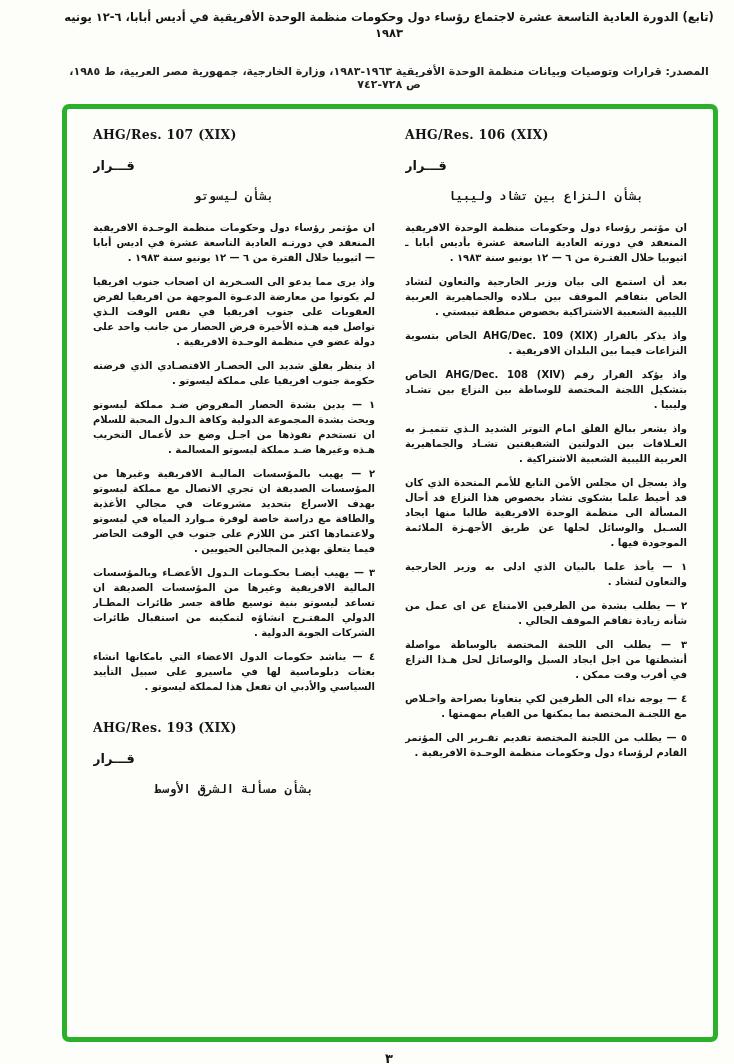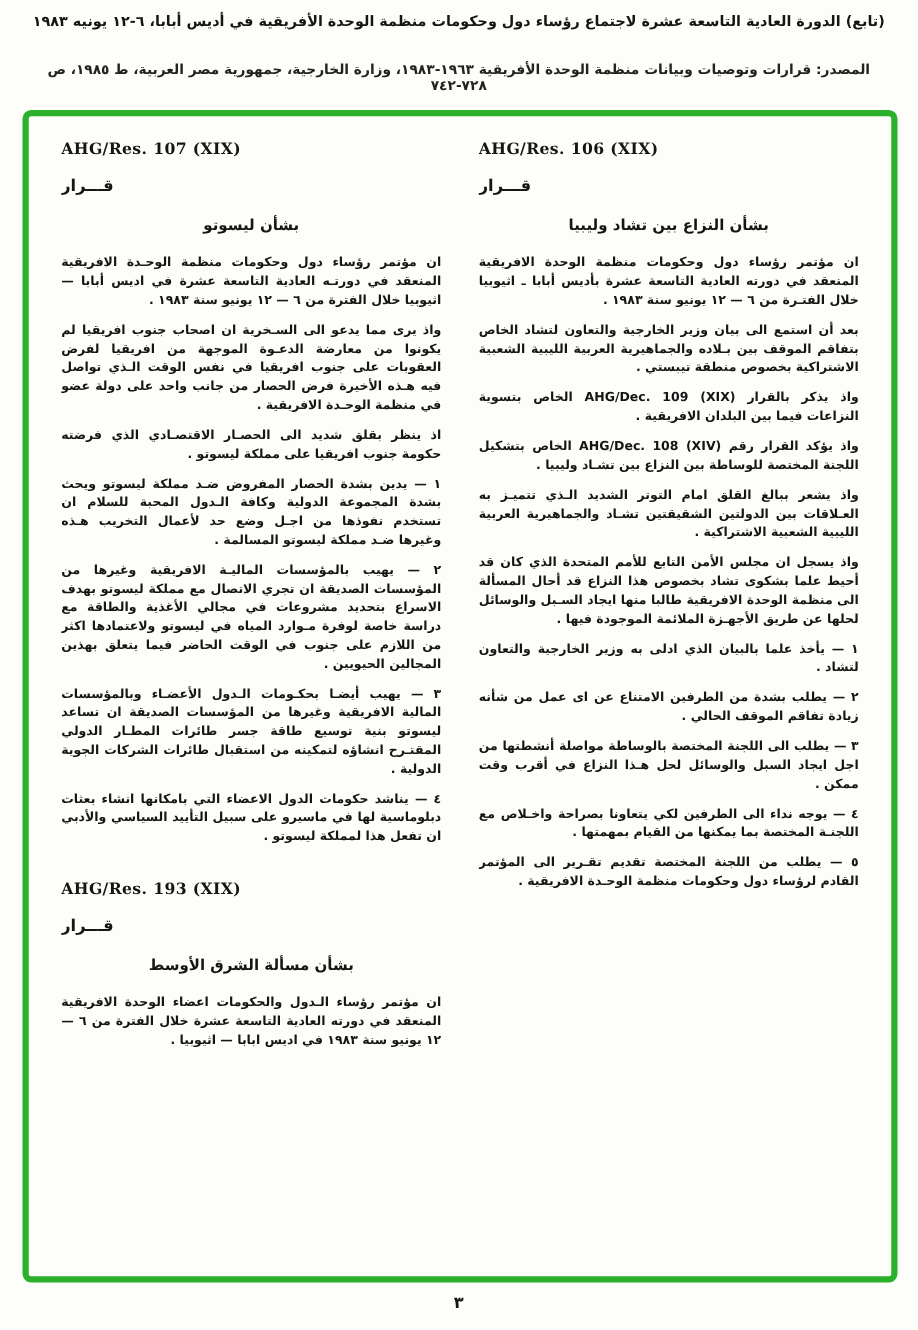--- a/index.html
+++ b/index.html
@@ -6,20 +6,21 @@
   html, body { margin: 0; padding: 0; background: #ffffff; }
   .page {
     width: 734px;
     height: 1064px;
     margin: 0 auto;
     background: #fdfdfa;
     font-family: "DejaVu Sans", sans-serif;
     color: #151515;
     position: relative;
     overflow: hidden;
+    padding-left: 44px;
   }
   .header {
     direction: rtl;
     text-align: center;
     padding: 9px 18px 0 18px;
   }
   .header .line1 {
     font-weight: bold;
     font-size: 11.5px;
     line-height: 1.4;
@@ -62,20 +63,21 @@
     font-size: 13px;
     margin: 4px 0 16px 0;
     letter-spacing: 1px;
   }
   .ressubject {
     direction: rtl;
     text-align: center;
     font-weight: bold;
     font-size: 12px;
     margin: 0 0 16px 0;
+    font-family: Liberation Mono, monospace;
   }
   .col p {
     direction: rtl;
     text-align: justify;
     text-justify: inter-word;
     font-weight: bold;
     font-size: 10px;
     line-height: 1.5;
     margin: 0 0 9px 0;
   }
@@ -126,21 +128,20 @@
         <p>اذ ينظر بقلق شديد الى الحصـار الاقتصـادي الذي فرضته حكومة جنوب افريقيا على مملكة ليسوتو .</p>
         <p>١ — يدين بشدة الحصار المفروض ضـد مملكة ليسوتو ويحث بشدة المجموعة الدولية وكافة الـدول المحبة للسلام ان تستخدم نفوذها من اجـل وضع حد لأعمال التخريب هـذه وغيرها ضـد مملكة ليسوتو المسالمة .</p>
         <p>٢ — يهيب بالمؤسسات الماليـة الافريقية وغيرها من المؤسسات الصديقة ان تجري الاتصال مع مملكة ليسوتو بهدف الاسراع بتحديد مشروعات في مجالي الأغذية والطاقة مع دراسة خاصة لوفرة مـوارد المياه في ليسوتو ولاعتمادها اكثر من اللازم على جنوب في الوقت الحاضر فيما يتعلق بهذين المجالين الحيويين .</p>
         <p>٣ — يهيب أيضـا بحكـومات الـدول الأعضـاء وبالمؤسسات المالية الافريقية وغيرها من المؤسسات الصديقة ان تساعد ليسوتو بنية توسيع طاقة جسر طائرات المطـار الدولي المقتـرح انشاؤه لتمكينه من استقبال طائرات الشركات الجوية الدولية .</p>
         <p>٤ — يناشد حكومات الدول الاعضاء التي بامكانها انشاء بعثات دبلوماسية لها في ماسيرو على سبيل التأييد السياسي والأدبي ان تفعل هذا لمملكة ليسوتو .</p>
 
         <div class="res-block-second">
           <div class="resnum">AHG/Res. 193 (XIX)</div>
           <div class="restitle">قـــرار</div>
           <div class="ressubject">بشأن مسألة الشرق الأوسط</div>
-          <p>ان مؤتمر رؤساء الـدول والحكومات اعضاء الوحدة الافريقية المنعقد في دورته العادية التاسعة عشرة خلال الفترة من ٦ — ١٢ يونيو سنة ١٩٨٣ في اديس ابابا — اثيوبيا .</p>
         </div>
       </div>
 
     </div>
   </div>
 
   <div class="footer">
     <span>٣</span>
   </div>
 

